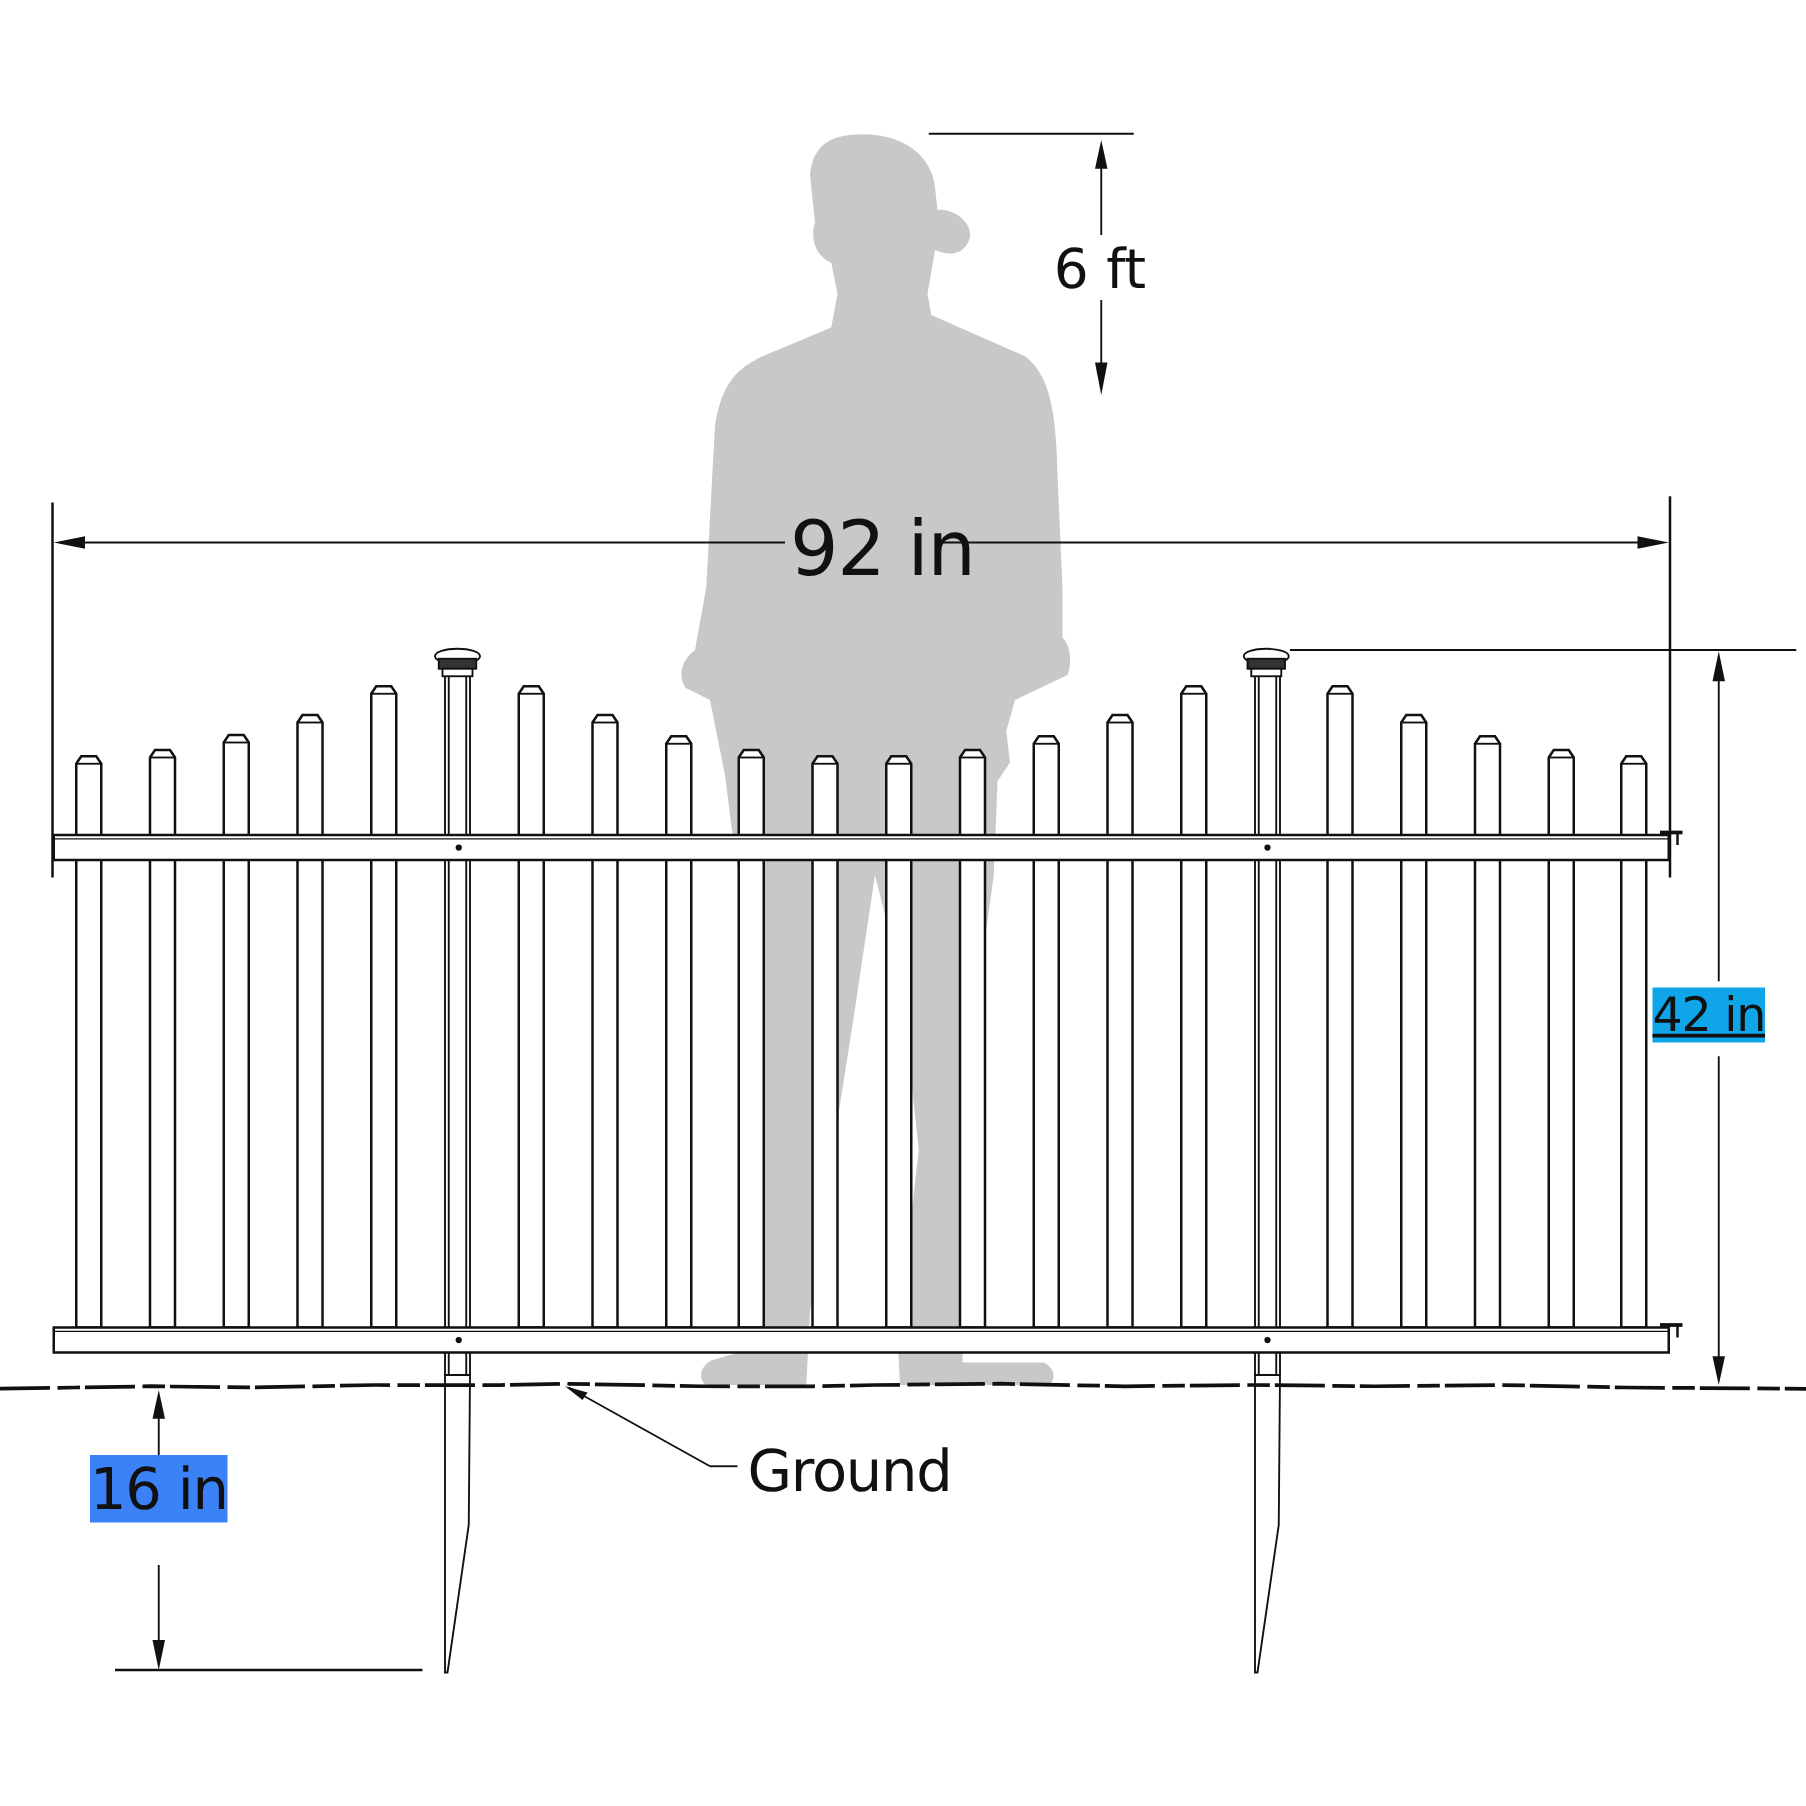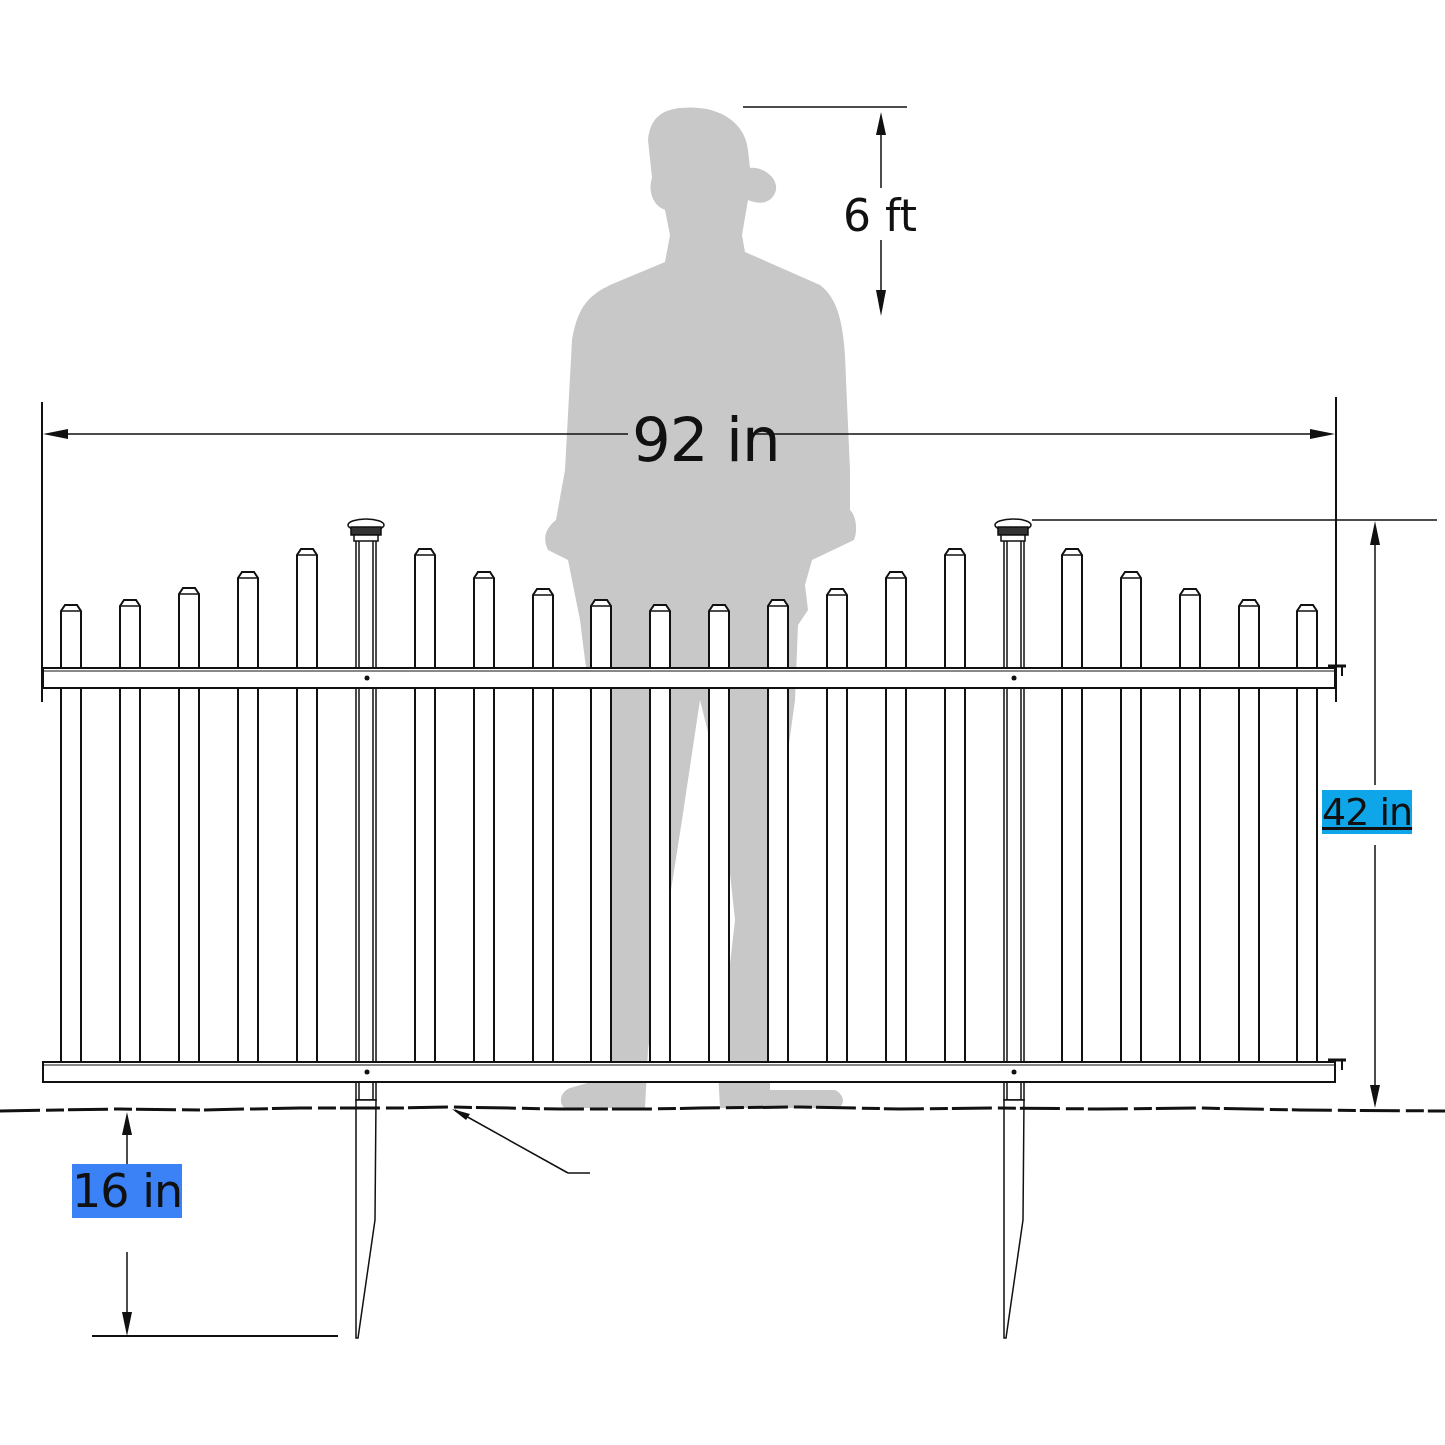--- a/index.html
+++ b/index.html
@@ -146,13 +146,14 @@
       <line x1="127" y1="1252" x2="127" y2="1320" stroke-width="1.5"></line>
       <polygon points="127,1336 122,1312 132,1312" stroke="none"></polygon>
       <line x1="92" y1="1336" x2="338" y2="1336" stroke-width="2"></line>
     </g>
   </svg>
 
   <div class="label lbl-92">92 in</div>
   <div class="label lbl-6ft">6 ft</div>
   <div class="label lbl-42">42 in</div>
   <div class="label lbl-16">16 in</div>
+  <div class="label lbl-ground">Ground</div>
 </div>
 
 </body></html>

